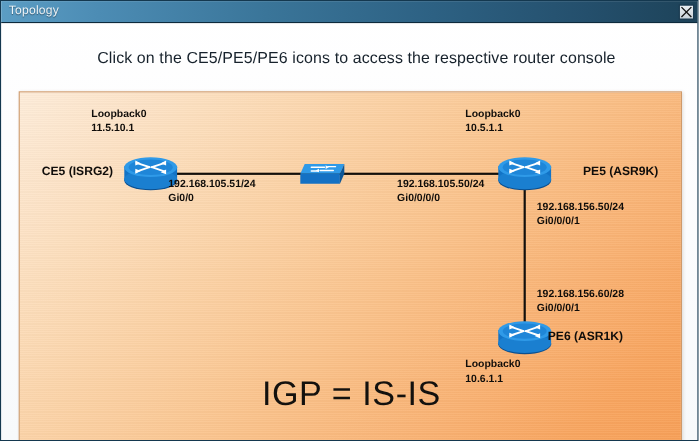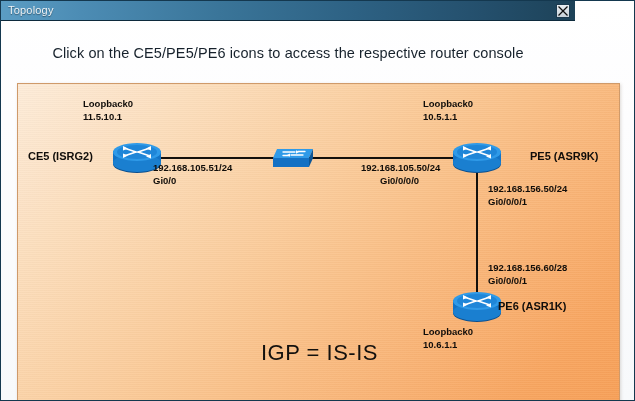--- a/index.html
+++ b/index.html
@@ -19,21 +19,21 @@
     height: 401px;
     background: linear-gradient(180deg, #ffffff 0%, #fdfdfe 30%, #f7f9fb 100%);
     box-sizing: border-box;
     border: 1px solid #14384f;
     overflow: hidden;
   }
   
   #title-bar {
     position: absolute;
     left: 0; top: 0;
-    width: 574px;
+    width: 635px;
     height: 20px;
     background: linear-gradient(90deg, #5b9dc4 0%, #4c8cb4 14%, #3a7599 38%, #2d6183 62%, #244f6c 84%, #1d4258 100%);
     border-bottom: 1px solid #0d2troke;
     border-bottom: 1px solid #0d2a3c;
     box-sizing: border-box;
   }
   #title-bar-text {
     position: absolute;
     left: 7px;
     top: 3px;
@@ -59,20 +59,21 @@
   #instruction {
     position: absolute;
     left: 0;
     top: 44px;
     width: 574px;
     text-align: center;
     font-size: 14.5px;
     color: #17222c;
     letter-spacing: 0.1px;
     white-space: nowrap;
+    padding-left: 36px;
   }
   
   #topology-panel {
     position: absolute;
     left: 16px;
     top: 82px;
     width: 603px;
     height: 330px;
     background:
       linear-gradient(135deg,
@@ -133,21 +134,21 @@
   }
   .lbl-center {
     text-align: left;
   }
   #igp-label {
     position: absolute;
     left: 0;
     top: 256px;
     width: 603px;
     text-align: center;
-    font-size: 22px;
+    font-size: 31px;
     color: #13110e;
     letter-spacing: 0.5px;
     z-index: 4;
   }
 </style>
 </head>
 <body>
 
 <div id="app-window">
 
@@ -189,21 +190,21 @@
           <path d="M28 12 L40 16"></path>
       </g>
       <g fill="#ffffff">
         <polygon points="13,6 18,8.5 13,10.5"></polygon>
         <polygon points="41,14 36,16.5 41,18.5"></polygon>
         <polygon points="13,18 18,15.5 13,13.5"></polygon>
         <polygon points="41,6 36,8.5 41,10.5"></polygon>
       </g>
     </svg>
 
-    <div class="lbl lbl-node" style="left:10px; top:66px;">
+    <div class="lbl lbl-node" style="left:20px; top:66px;">
       <span>CE5 (ISRG2)</span>
     </div>
 
     <div class="lbl" style="left:135px; top:78px;">
       <span>192.168.105.51/24</span>
     </div>
     <div class="lbl" style="left:135px; top:91px;">
       <span>Gi0/0</span>
     </div>
 
@@ -250,21 +251,21 @@
       </g>
     </svg>
 
     <div class="lbl lbl-node" style="left:492px; top:66px;padding-left:20px;">
       <span>PE5 (ASR9K)</span>
     </div>
 
     <div class="lbl" style="left:343px; top:78px;">
       <span>192.168.105.50/24</span>
     </div>
-    <div class="lbl" style="left:362px; top:91px;">
+    <div class="lbl" style="left:343px; top:91px;">
       <span>Gi0/0/0/0</span>
     </div>
 
     <div class="lbl" style="left:470px; top:99px;">
       <span>192.168.156.50/24</span>
     </div>
     <div class="lbl" style="left:470px; top:112px;">
       <span>Gi0/0/0/1</span>
     </div>
 

